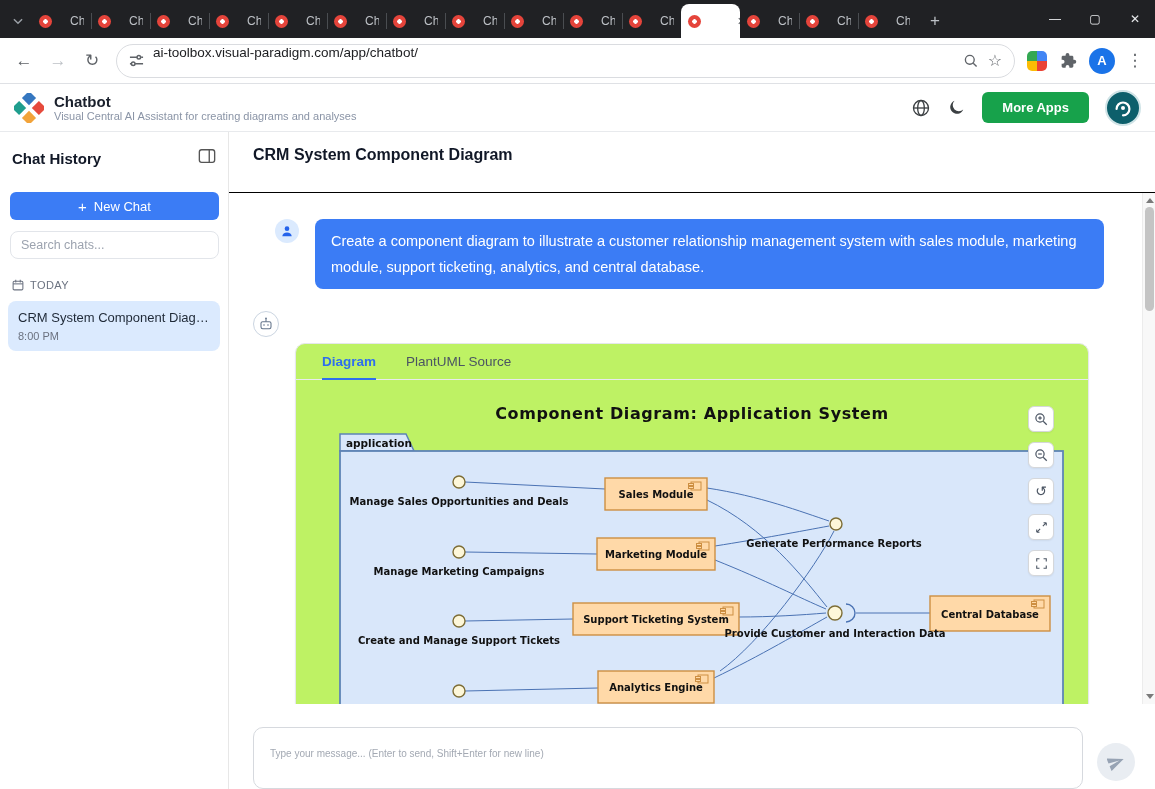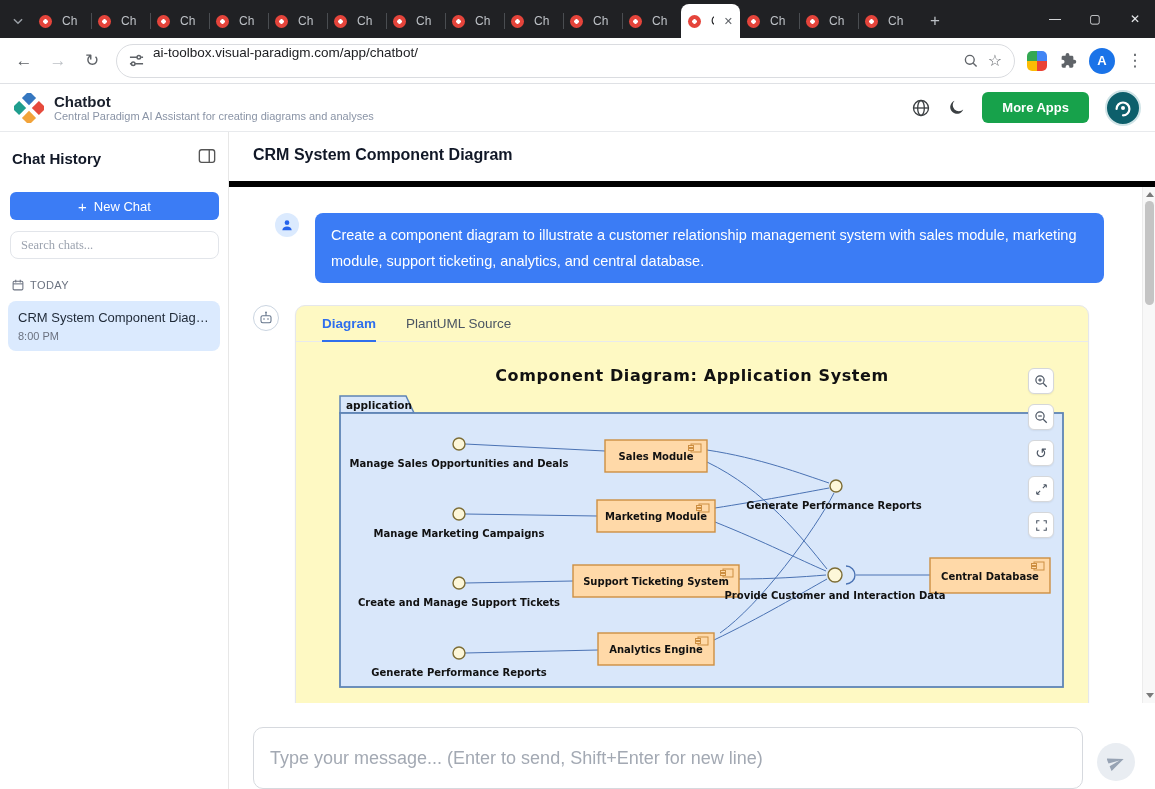--- a/index.html
+++ b/index.html
@@ -1,21 +1,21 @@
 <!DOCTYPE html>
 <html><head>
 <meta charset="utf-8">
 <style>
   * { margin:0; padding:0; box-sizing:border-box; }
   html,body { width:1155px; height:789px; overflow:hidden; font-family:"Liberation Sans",sans-serif; background:#fff; }
 
   
   .tabstrip { height:38px; background:#202124; display:flex; align-items:flex-end; padding-left:4px; }
   .tab-chevron { width:28px; height:34px; display:flex; align-items:center; justify-content:center; color:#9aa0a6; }
-  .tab { width:59px; height:34px; display:flex; align-items:center; gap:10px; padding:0 7px; color:#bdc1c6; font-size:12px; border-radius:8px 8px 0 0; position:relative; overflow:hidden; flex:none; cursor:default; }
+  .tab { width:59px; height:34px; display:flex; align-items:center; gap:18px; padding:0 7px; color:#bdc1c6; font-size:12px; border-radius:8px 8px 0 0; position:relative; overflow:hidden; flex:none; cursor:default; }
   .tab:not(.active)+.tab:not(.active)::before { content:""; position:absolute; left:0; top:9px; height:16px; width:1px; background:#4a4d51; }
   .tab.active { background:#fff; color:#202124; }
   .favicon { width:13px; height:13px; border-radius:50%; flex:none;
              background: radial-gradient(circle at 50% 50%, #fff 0 2px, #e5443b 2.5px); }
   .tab-label { overflow:hidden; white-space:nowrap; }
   .tab-close { margin-left:auto; font-size:11px; color:#5f6368; line-height:1; }
   .new-tab-btn { width:28px; height:28px; margin:0 0 3px 4px; display:flex; align-items:center; justify-content:center; color:#bdc1c6; font-size:17px; border-radius:50%; }
   .win-controls { margin-left:auto; display:flex; height:38px; align-items:center; }
   .win-btn { width:40px; height:38px; display:flex; align-items:center; justify-content:center; color:#e8eaed; font-size:12px; }
 
@@ -39,56 +39,56 @@
   .more-apps { background:#17a24b; color:#fff; font-size:13px; font-weight:bold; border:none; border-radius:6px; padding:8px 20px; }
   .vp-badge { width:36px; height:36px; border-radius:50%; border:2px solid #cfe3e6; display:flex; align-items:center; justify-content:center; background:#0d5f6b; }
 
   
   .app-body { display:flex; height:657px; }
   .sidebar { width:229px; border-right:1px solid #e7e7e7; background:#fff; flex:none; }
   .sidebar-head { display:flex; justify-content:space-between; align-items:center; padding:16px 12px 0 12px; }
   .sidebar-title { font-size:15px; font-weight:bold; color:#111827; }
   .new-chat-btn { margin:24px 10px 0 10px; height:28px; width:209px; background:#3b7cf5; color:#fff; font-size:13px; border:none; border-radius:6px; display:flex; align-items:center; justify-content:center; gap:7px; }
   .new-chat-plus { font-size:15px; }
-  .search-input { margin:11px 10px 0 10px; height:28px; width:209px; border:1px solid #e2e5ea; border-radius:8px; padding:0 10px; font-size:12.5px; color:#374151; outline:none; font-family:Liberation Serif, serif; }
+  .search-input { margin:11px 10px 0 10px; height:28px; width:209px; border:1px solid #e2e5ea; border-radius:8px; padding:0 10px; font-size:12.5px; color:#374151; outline:none; font-family:Liberation Sans, sans-serif; }
   .search-input::placeholder { color:#9ca3af; }
   .section-row { margin:20px 12px 0 12px; display:flex; align-items:center; gap:6px; color:#6b7280; font-size:11px; letter-spacing:.4px; }
   .chat-item { margin:10px 8px 0 8px; background:#dbeafe; border-radius:8px; padding:9px 10px; cursor:pointer; }
   .chat-item-title { font-size:13px; color:#1f2937; white-space:nowrap; overflow:hidden; text-overflow:ellipsis; }
   .chat-item-time { font-size:11px; color:#6b7280; margin-top:5px; }
 
   .main { flex:1; display:flex; flex-direction:column; min-width:0; }
-  .page-title-row { padding:14px 24px 17px 24px; border-bottom:6px solid #000000; }
+  .page-title-row { padding:14px 24px 28px 24px; border-bottom:1px solid #000000; }
   .page-title { font-size:16px; font-weight:bold; color:#111827; }
 
   .chat-scroll { position:relative; height:525px; overflow:hidden; }
   .msg-row-user { display:flex; gap:16px; margin:26px 51px 12px 46px; }
   .user-avatar { width:24px; height:24px; border-radius:50%; background:#dbeafe; flex:none; display:flex; align-items:center; justify-content:center; }
   .user-bubble { flex:1; background:#3b7cf5; color:#fff; border-radius:8px; padding:9px 16px; font-size:14.5px; line-height:26px; }
   .msg-row-bot { display:flex; gap:16px; margin:22px 66px 0 24px; }
   .bot-avatar { width:26px; height:26px; border-radius:50%; background:#fff; border:1px solid #cbd5e1; flex:none; display:flex; align-items:center; justify-content:center; }
-  .bot-card { flex:1; min-width:0; border:1px solid #e5e7eb; border-radius:10px; background:#fef9c3; box-shadow:0 1px 2px rgba(0,0,0,.05); position:relative; padding-bottom:30px; }
+  .bot-card { flex:1; min-width:0; border:1px solid #e5e7eb; border-radius:10px; background:#bef264; box-shadow:0 1px 2px rgba(0,0,0,.05); position:relative; padding-bottom:30px;margin-top:32px; }
   .card-tabs { height:36px; border-bottom:1px solid #e8eaed; display:flex; align-items:stretch; gap:30px; padding:0 26px; }
   .card-tab { display:flex; align-items:center; font-size:13.5px; color:#4b5563; position:relative; cursor:pointer; }
   .card-tab.active { color:#2f6fed; font-weight:bold; }
   .card-tab.active::after { content:""; position:absolute; left:0; right:0; bottom:-1px; height:2px; background:#2f6fed; }
   .diagram-title { margin:24px 0 0 0; height:16px; text-align:center; font-family:"DejaVu Sans",sans-serif; font-size:16px; font-weight:bold; letter-spacing:.6px; color:#111; }
   .diagram-svg { display:block; margin:8px 0 0 14px; }
 
   .zoom-stack { position:absolute; right:34px; top:62px; display:flex; flex-direction:column; gap:10px; }
   .zoom-btn { width:26px; height:26px; background:#fff; border:1px solid #d5d7da; border-radius:6px; display:flex; align-items:center; justify-content:center; box-shadow:0 1px 2px rgba(0,0,0,.06); color:#4b5563; font-size:14px; padding:0; }
 
   
   .scrollbar { position:absolute; top:0; right:0; width:13px; height:100%; background:#f8f8f8; border-left:1px solid #ececec; }
   .sb-arrow-up { position:absolute; top:5px; left:3px; width:0; height:0; border-left:4px solid transparent; border-right:4px solid transparent; border-bottom:5px solid #7a7a7a; }
   .sb-arrow-down { position:absolute; bottom:5px; left:3px; width:0; height:0; border-left:4px solid transparent; border-right:4px solid transparent; border-top:5px solid #7a7a7a; }
   .sb-thumb { position:absolute; top:14px; left:1.5px; width:9px; height:104px; background:#c4c4c4; border-radius:5px; }
 
   .composer { height:87px; display:flex; align-items:flex-end; padding:12px 0 0 24px; gap:14px; }
-  .composer-input { width:830px; height:62px; border:1px solid #d6d9de; border-radius:10px; padding:20px 16px 0 16px; font-size:18px; color:#111; resize:none; outline:none; font-family:"Liberation Sans",sans-serif; }
+  .composer-input { width:830px; height:62px; border:1px solid #d6d9de; border-radius:10px; padding:20px 16px 0 16px; font-size:10px; color:#111; resize:none; outline:none; font-family:"Liberation Sans",sans-serif; }
   .composer-input::placeholder { color:#a3a9b3; }
   .send-btn { width:38px; height:38px; border-radius:50%; background:#e9edf2; border:none; display:flex; align-items:center; justify-content:center; margin-bottom:8px; }
 </style>
 </head>
 <body>
 
 <div class="tabstrip">
   <div class="tab-chevron">
     <svg width="14" height="14" viewBox="0 0 24 24" fill="none" stroke="currentColor" stroke-width="2.5">
         <polyline points="5,9 12,16 19,9"></polyline>
@@ -200,21 +200,21 @@
   <svg class="vp-logo" viewBox="0 0 30 30">
     <g transform="rotate(45 15 15)">
       <rect x="3" y="3" width="10" height="10" fill="#3577c0"></rect>
       <rect x="17" y="3" width="10" height="10" fill="#e64a3c"></rect>
       <rect x="17" y="17" width="10" height="10" fill="#f2a33a"></rect>
       <rect x="3" y="17" width="10" height="10" fill="#1f9e8e"></rect>
     </g>
   </svg>
   <div>
     <div class="app-title">Chatbot</div>
-    <div class="app-subtitle">Central Paradigm AI Assistant for creating diagrams and analyses</div>
+    <div class="app-subtitle">Visual Central AI Assistant for creating diagrams and analyses</div>
   </div>
   <div class="header-right">
     <span class="icon-btn">
       <svg width="20" height="20" viewBox="0 0 24 24" fill="none" stroke="#3c4043" stroke-width="1.6">
           <circle cx="12" cy="12" r="9"></circle>
           <ellipse cx="12" cy="12" rx="4" ry="9"></ellipse>
           <line x1="3" y1="12" x2="21" y2="12"></line>
         </svg>
     </span>
     <span class="icon-btn">

